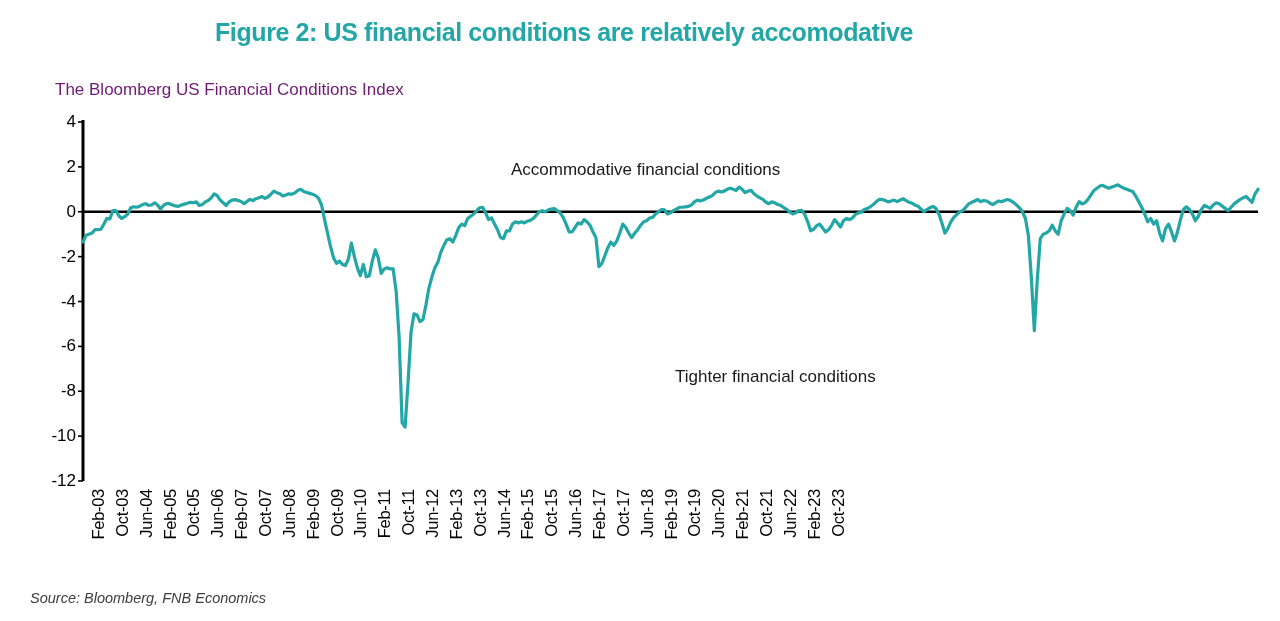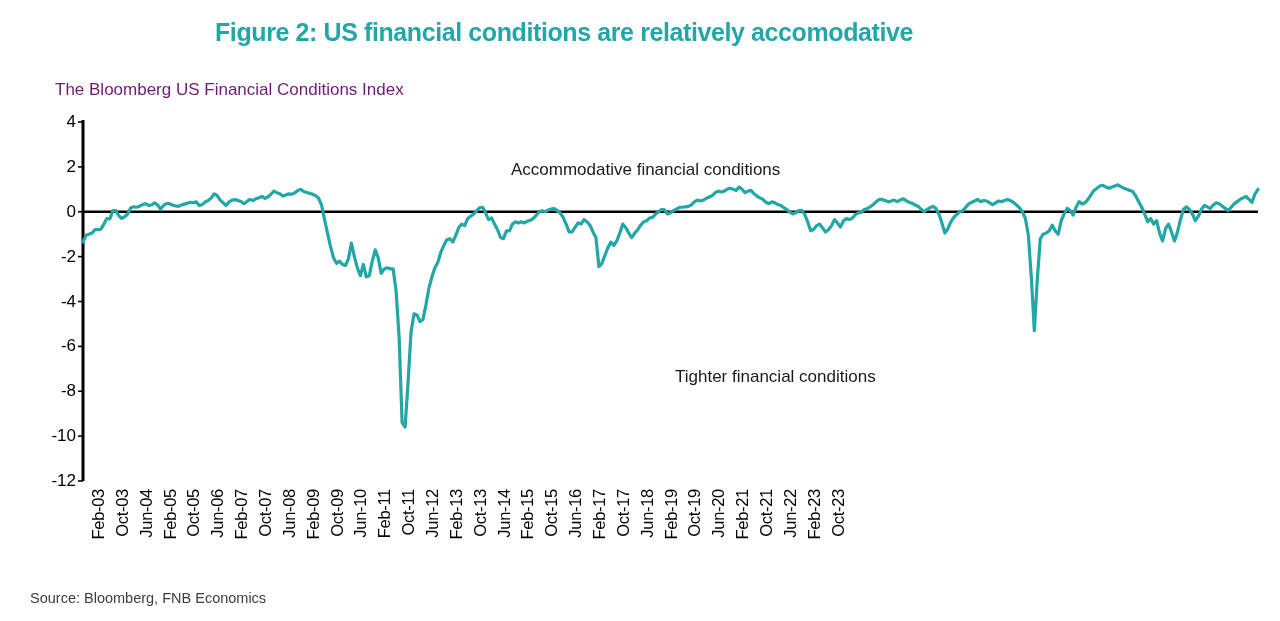--- a/index.html
+++ b/index.html
@@ -82,20 +82,21 @@
     color: #1a1a1a;
     white-space: nowrap;
   }
   #annot-accommodative { top: 160px; left: 503px; margin-left: 8px; }
   #annot-tighter { top: 367px; left: 655px; margin-left: 20px; }
   #source-note {
     position: absolute;
     left: 30px;
     top: 590px;
     font-size: 14.5px;
+    font-style: italic;
     color: #3d3d3d;
     white-space: nowrap;
   }
 </style>
 </head>
 <body>
 
 <div id="figure-title">Figure 2: US financial conditions are relatively accomodative</div>
 <div id="subtitle">The Bloomberg US Financial Conditions Index</div>
 

